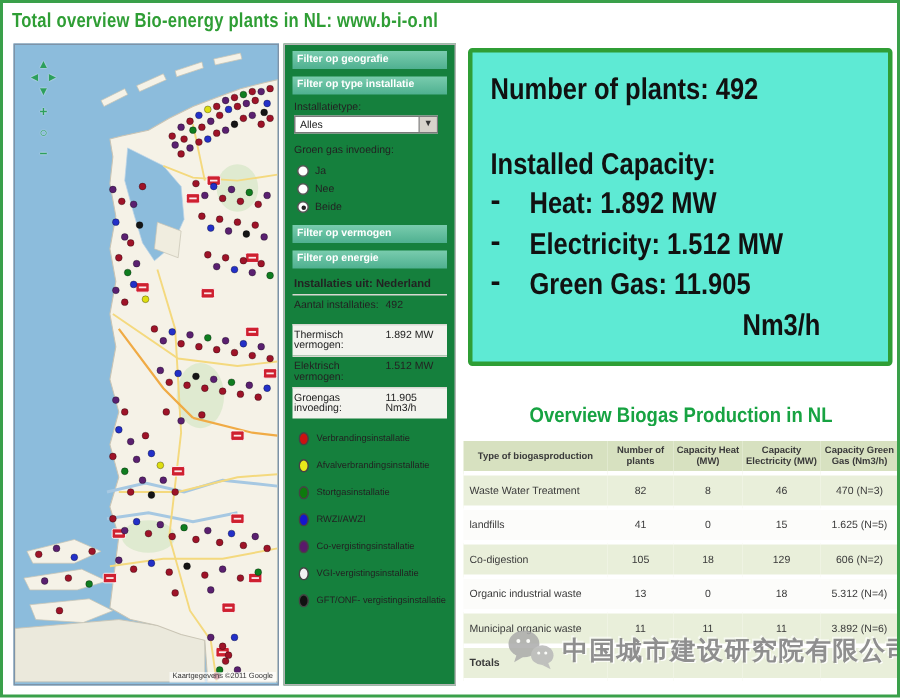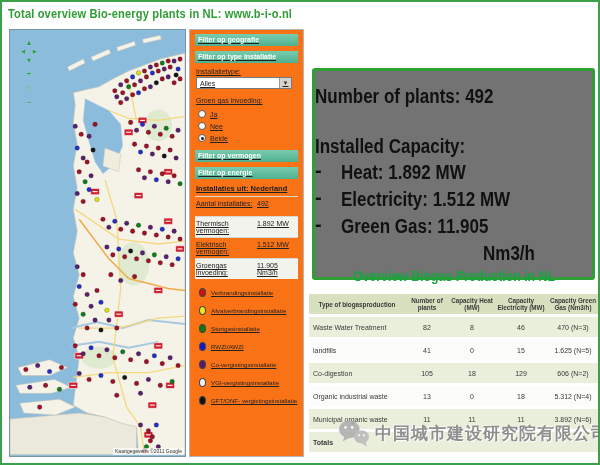--- a/index.html
+++ b/index.html
@@ -29,22 +29,22 @@
   .map-nav .row{height:9px;}
   .map-nav .lr{display:flex;justify-content:space-between;padding:0 1px;}
   .map-nav .zoomrow{margin-top:5px;font-size:9px;}
   .map-attribution{
     position:absolute;right:1px;bottom:1px;font-size:5px;color:#333;
     background:rgba(255,255,255,0.65);padding:0 2px;line-height:7px;
   }
   
   .filter-panel{
     position:absolute;left:187px;top:27px;width:115px;height:428px;
-    border:1px solid #b5b5b5;background:#f97316;box-sizing:border-box;
-    padding:4px 5px;font-size:7px;color:#222;text-decoration:underline;
+    border:1px solid #b5b5b5;background:#15803d;box-sizing:border-box;
+    padding:4px 5px;font-size:7px;color:#222;
   }
   .fbar{
     background:linear-gradient(#79ccae,#4fb090);color:#ffffff;font-weight:bold;
     font-size:7px;padding:2px 3px;margin-bottom:5px;line-height:8px;
   }
   .flabel{margin:3px 0 2px 1px;font-size:7px;}
   .fselect{
     display:flex;align-items:center;justify-content:space-between;
     border:1px solid #7a7a7a;background:#ffffff;height:12px;width:96px;
     margin-left:1px;padding-left:3px;box-sizing:border-box;
@@ -74,22 +74,22 @@
   .legend{margin-top:9px;padding-left:4px;}
   .legend-item{display:flex;align-items:flex-start;margin-bottom:9px;overflow:hidden;}
   .legend-dot{
     width:7px;height:9px;border-radius:50%;margin-right:5px;flex:0 0 auto;
     border:1px solid #444;box-sizing:border-box;
   }
   .legend-label{font-size:6.2px;line-height:8px;padding-top:1px;}
   
   .summary-box{
     position:absolute;left:310px;top:30px;width:283px;height:212px;
-    background:#737373;border:3px solid #2f9e35;border-radius:3px;
-    box-sizing:border-box;padding:12px 8px 0 0;color:#111;margin-top:36px;
+    background:#5eead4;border:3px solid #2f9e35;border-radius:3px;
+    box-sizing:border-box;padding:12px 8px 0 12px;color:#111;
   }
   .sline{font-size:20px;font-weight:bold;transform:scaleX(0.85);
     transform-origin:left top;white-space:nowrap;line-height:26px;}
   .sgap{height:24px;}
   .cap-row{display:flex;}
   .cap-row .dash{width:26px;font-size:20px;font-weight:bold;}
   .cap-row .txt{font-size:20px;font-weight:bold;transform:scaleX(0.85);
     transform-origin:left top;white-space:nowrap;line-height:27px;}
   .unit-line{font-size:20px;font-weight:bold;margin-left:168px;line-height:27px;
     transform:scaleX(0.85);transform-origin:left top;}

